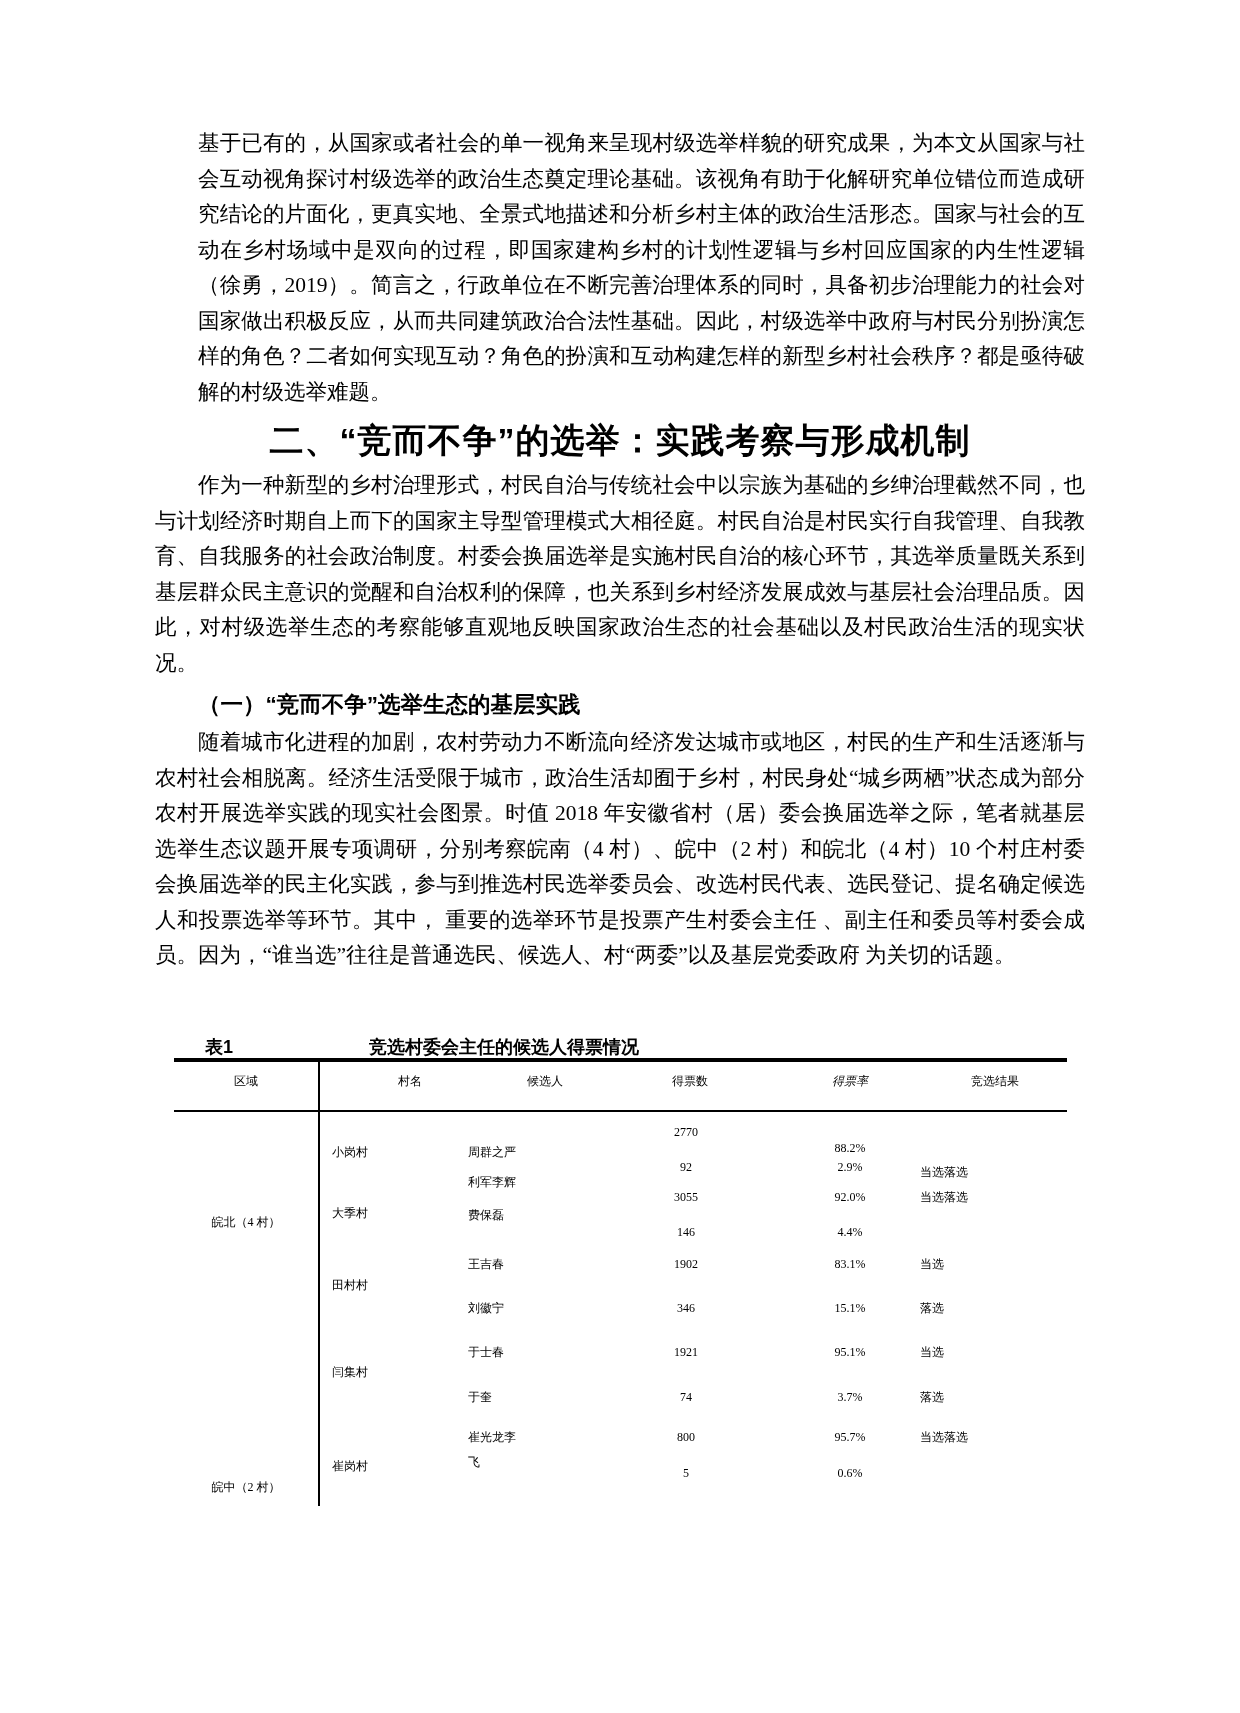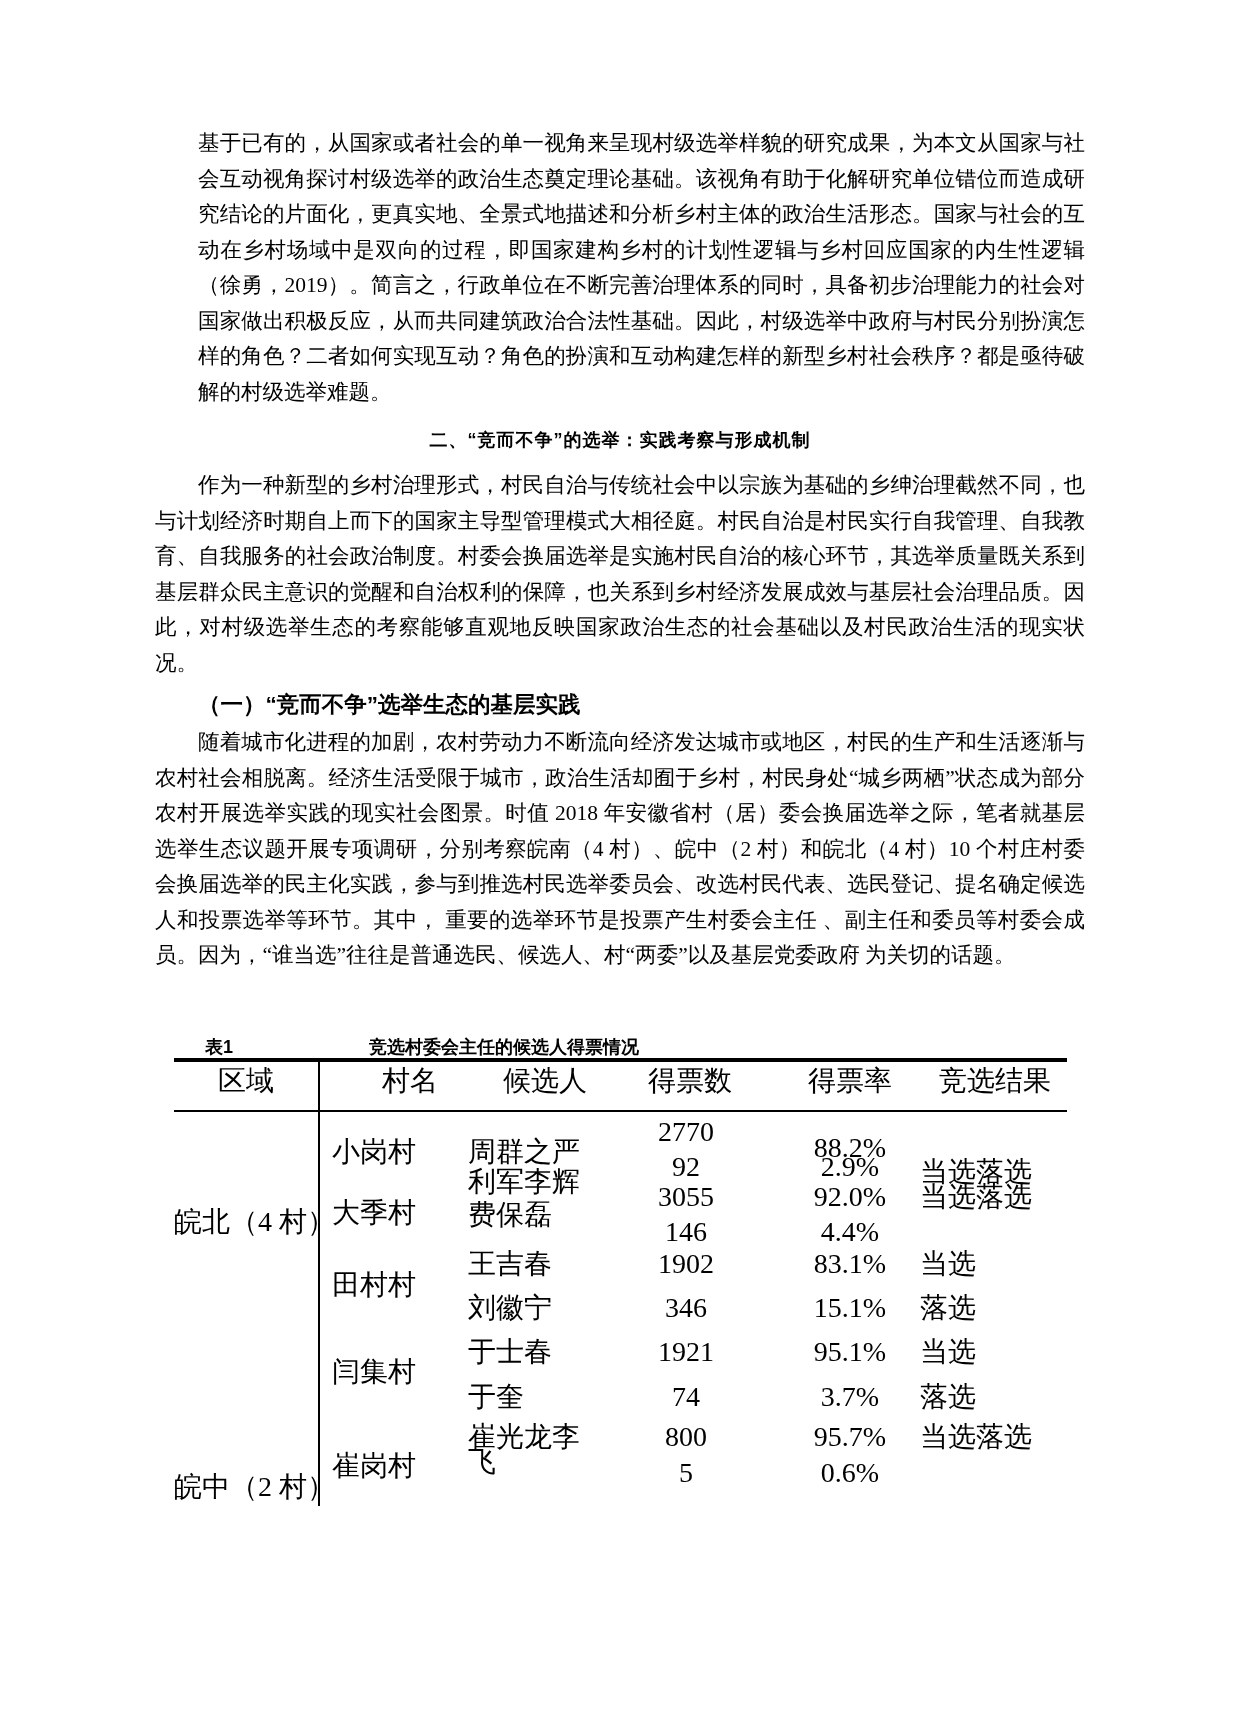--- a/index.html
+++ b/index.html
@@ -13,21 +13,21 @@
     position: absolute; left: 155px; top: 126px; width: 930px;
   }
   .para {
     font-size: 21.5px; line-height: 35.5px;
     text-align: justify; text-justify: inter-character;
     margin: 0;
   }
   .para-intro { margin-left: 43px; width: 887px; }
   .section-heading {
     font-family: "Liberation Sans", "DejaVu Sans", sans-serif;
-    font-weight: bold; font-size: 18px; line-height: 36px;
+    font-weight: bold; font-size: 34px; line-height: 36px;
     text-align: center; margin: 12px 0 10px 0;
     letter-spacing: 1px;
   }
   .sub-heading {
     font-family: "Liberation Sans", "DejaVu Sans", sans-serif;
     font-weight: bold; font-size: 22.5px; line-height: 32px;
     margin: 8px 0 4px 0; padding-left: 43px;
   }
   .indent { text-indent: 43px; }
 
@@ -48,28 +48,28 @@
   .rule-thin {
     position: absolute; left: 174px; top: 88px; width: 893px; height: 2px;
     background: #000;
   }
   .col-divider {
     position: absolute; left: 318px; top: 36px; width: 2px; height: 448px;
     background: #000;
   }
   .th, .cell {
     position: absolute; height: 26px; line-height: 26px;
-    font-size: 28px; white-space: nowrap;
+    font-size: 12px; white-space: nowrap;
   }
   .th { top: 46px; text-align: center; }
   .th-region  { left: 174px; width: 144px; }
   .th-village { left: 340px; width: 140px; }
   .th-cand    { left: 465px; width: 160px; }
   .th-votes   { left: 610px; width: 160px; }
-  .th-rate    { left: 770px; width: 160px; }
+  .th-rate    { left: 770px; width: 160px; font-style: italic; }
   .th-result  { left: 915px; width: 160px; }
 
   .c-region  { left: 174px; width: 144px; text-align: center; }
   .c-village { left: 332px; width: 140px; text-align: left; }
   .c-cand    { left: 468px; width: 190px; text-align: left; }
   .c-votes   { left: 606px; width: 160px; text-align: center; }
   .c-rate    { left: 770px; width: 160px; text-align: center; }
   .c-result  { left: 920px; width: 160px; text-align: left; }
 </style>
 </head>

